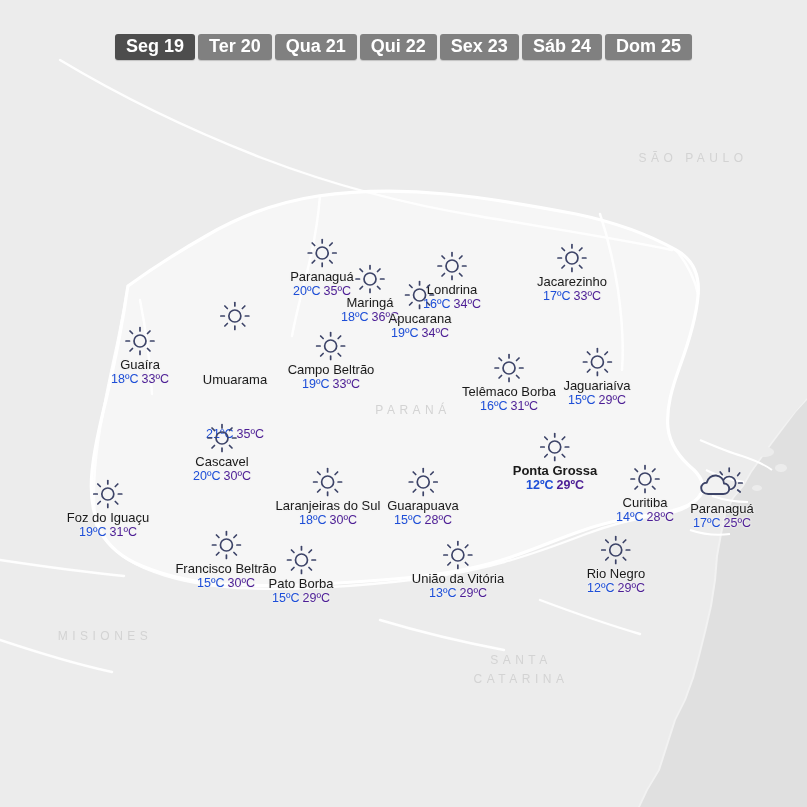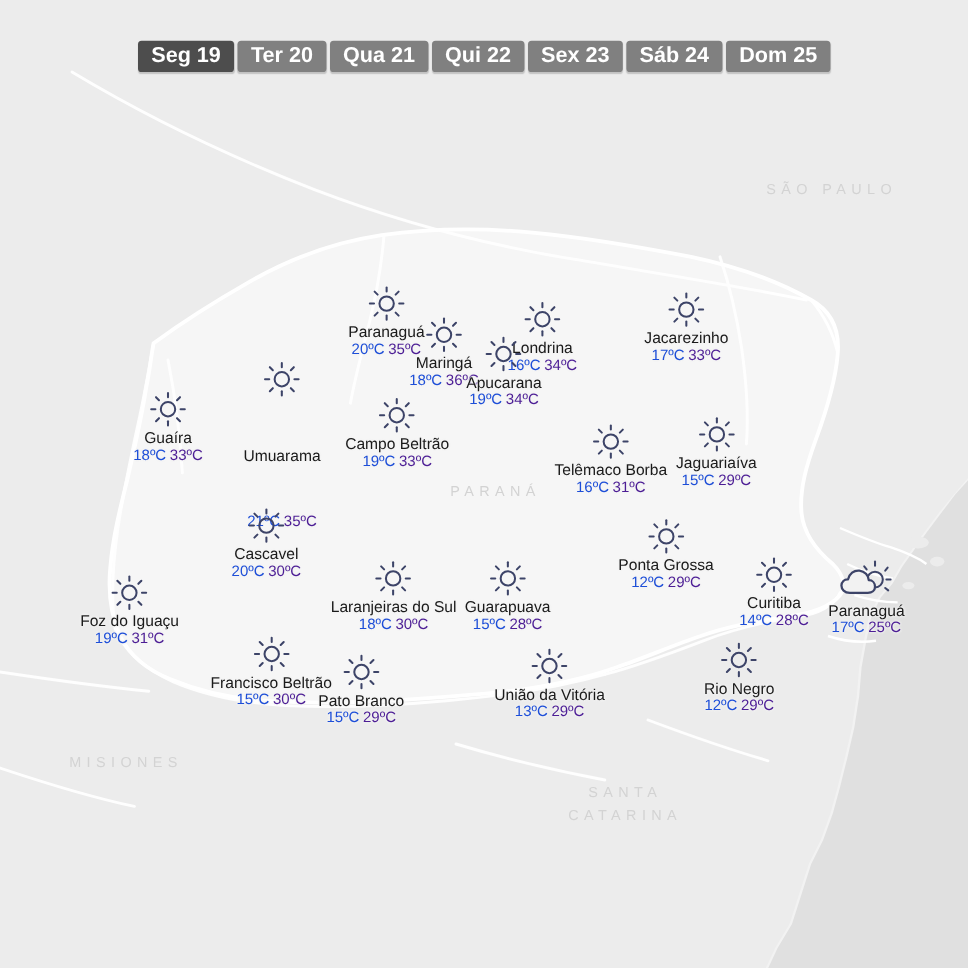--- a/index.html
+++ b/index.html
@@ -363,21 +363,21 @@
       <line x1="27.5" y1="15" x2="31" y2="15"></line>
       <line x1="7" y1="5" x2="9.5" y2="7.5"></line>
       <line x1="24.5" y1="22.5" x2="27" y2="25"></line>
       <line x1="27" y1="5" x2="24.5" y2="7.5"></line>
       <line x1="9.5" y1="22.5" x2="7" y2="25"></line>
     </g>
   </svg></span>
         <div class="cname">Cascavel</div>
         <div class="temps"><span class="tmin">20ºC</span><span class="tmax">30ºC</span></div>
       </div>
-      <div class="city" style="left: 555px; top: 432px;">
+      <div class="city" style="left: 555px; top: 432px; font-weight: bold;">
         <span class="wx-icon"><svg width="34" height="30" viewBox="0 0 34 30">
     <circle cx="17" cy="15" r="6" fill="none" stroke="#3d4468" stroke-width="1.7"></circle>
     <g stroke="#3d4468" stroke-width="1.7" stroke-linecap="round">
       <line x1="17" y1="1.5" x2="17" y2="5"></line>
       <line x1="17" y1="25" x2="17" y2="28.5"></line>
       <line x1="3" y1="15" x2="6.5" y2="15"></line>
       <line x1="27.5" y1="15" x2="31" y2="15"></line>
       <line x1="7" y1="5" x2="9.5" y2="7.5"></line>
       <line x1="24.5" y1="22.5" x2="27" y2="25"></line>
       <line x1="27" y1="5" x2="24.5" y2="7.5"></line>
@@ -496,21 +496,21 @@
       <line x1="17" y1="1.5" x2="17" y2="5"></line>
       <line x1="17" y1="25" x2="17" y2="28.5"></line>
       <line x1="3" y1="15" x2="6.5" y2="15"></line>
       <line x1="27.5" y1="15" x2="31" y2="15"></line>
       <line x1="7" y1="5" x2="9.5" y2="7.5"></line>
       <line x1="24.5" y1="22.5" x2="27" y2="25"></line>
       <line x1="27" y1="5" x2="24.5" y2="7.5"></line>
       <line x1="9.5" y1="22.5" x2="7" y2="25"></line>
     </g>
   </svg></span>
-        <div class="cname">Pato Branco</div>
+        <div class="cname">Pato Borba</div>
         <div class="temps"><span class="tmin">15ºC</span><span class="tmax">29ºC</span></div>
       </div>
       <div class="city" style="left: 458px; top: 540px;">
         <span class="wx-icon"><svg width="34" height="30" viewBox="0 0 34 30">
     <circle cx="17" cy="15" r="6" fill="none" stroke="#3d4468" stroke-width="1.7"></circle>
     <g stroke="#3d4468" stroke-width="1.7" stroke-linecap="round">
       <line x1="17" y1="1.5" x2="17" y2="5"></line>
       <line x1="17" y1="25" x2="17" y2="28.5"></line>
       <line x1="3" y1="15" x2="6.5" y2="15"></line>
       <line x1="27.5" y1="15" x2="31" y2="15"></line>

